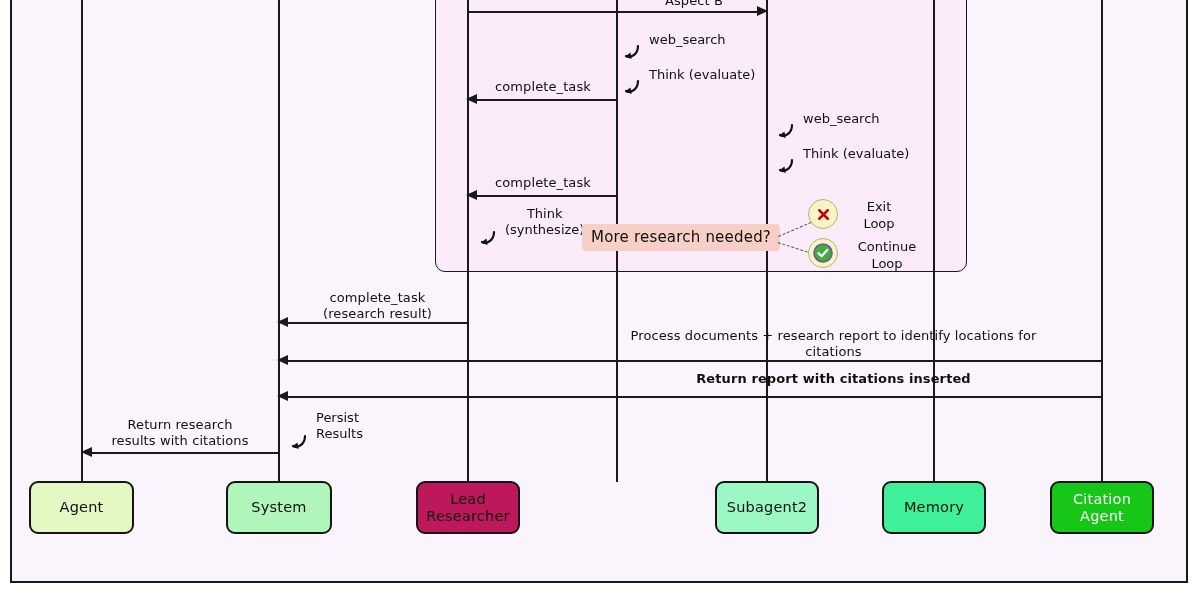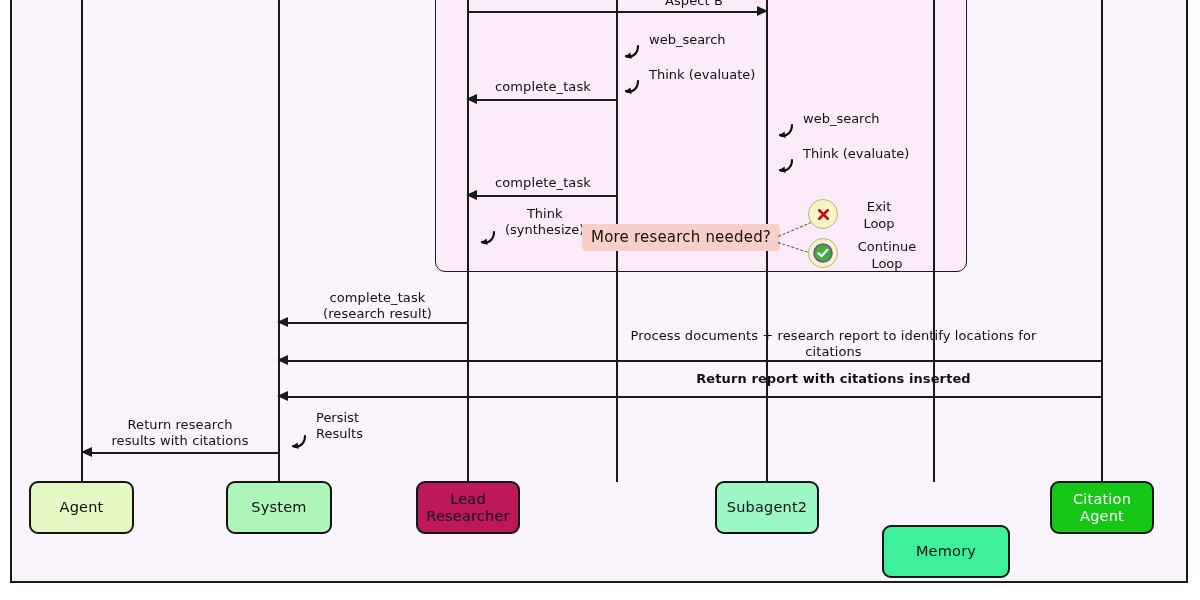--- a/index.html
+++ b/index.html
@@ -288,21 +288,21 @@
   <div class="actor" style="left:416px; top:481px; width:104px; height:53px; background:#be185d;">
     <span>Lead
 Researcher</span>
   </div>
 
 
   <div class="actor" style="left:715px; top:481px; width:104px; height:53px; background:#9bf7c4;">
     <span>Subagent2</span>
   </div>
 
-  <div class="actor" style="left:882px; top:481px; width:128px; height:53px; background:#3ef09a;margin-top:44px;">
+  <div class="actor" style="left:882px; top:481px; width:104px; height:53px; background:#3ef09a;">
     <span>Memory</span>
   </div>
 
   <div class="actor" style="left:1050px; top:481px; width:104px; height:53px; background:#17c717; color:#ffffff;">
     <span>Citation
 Agent</span>
   </div>
 
 </div>
 

